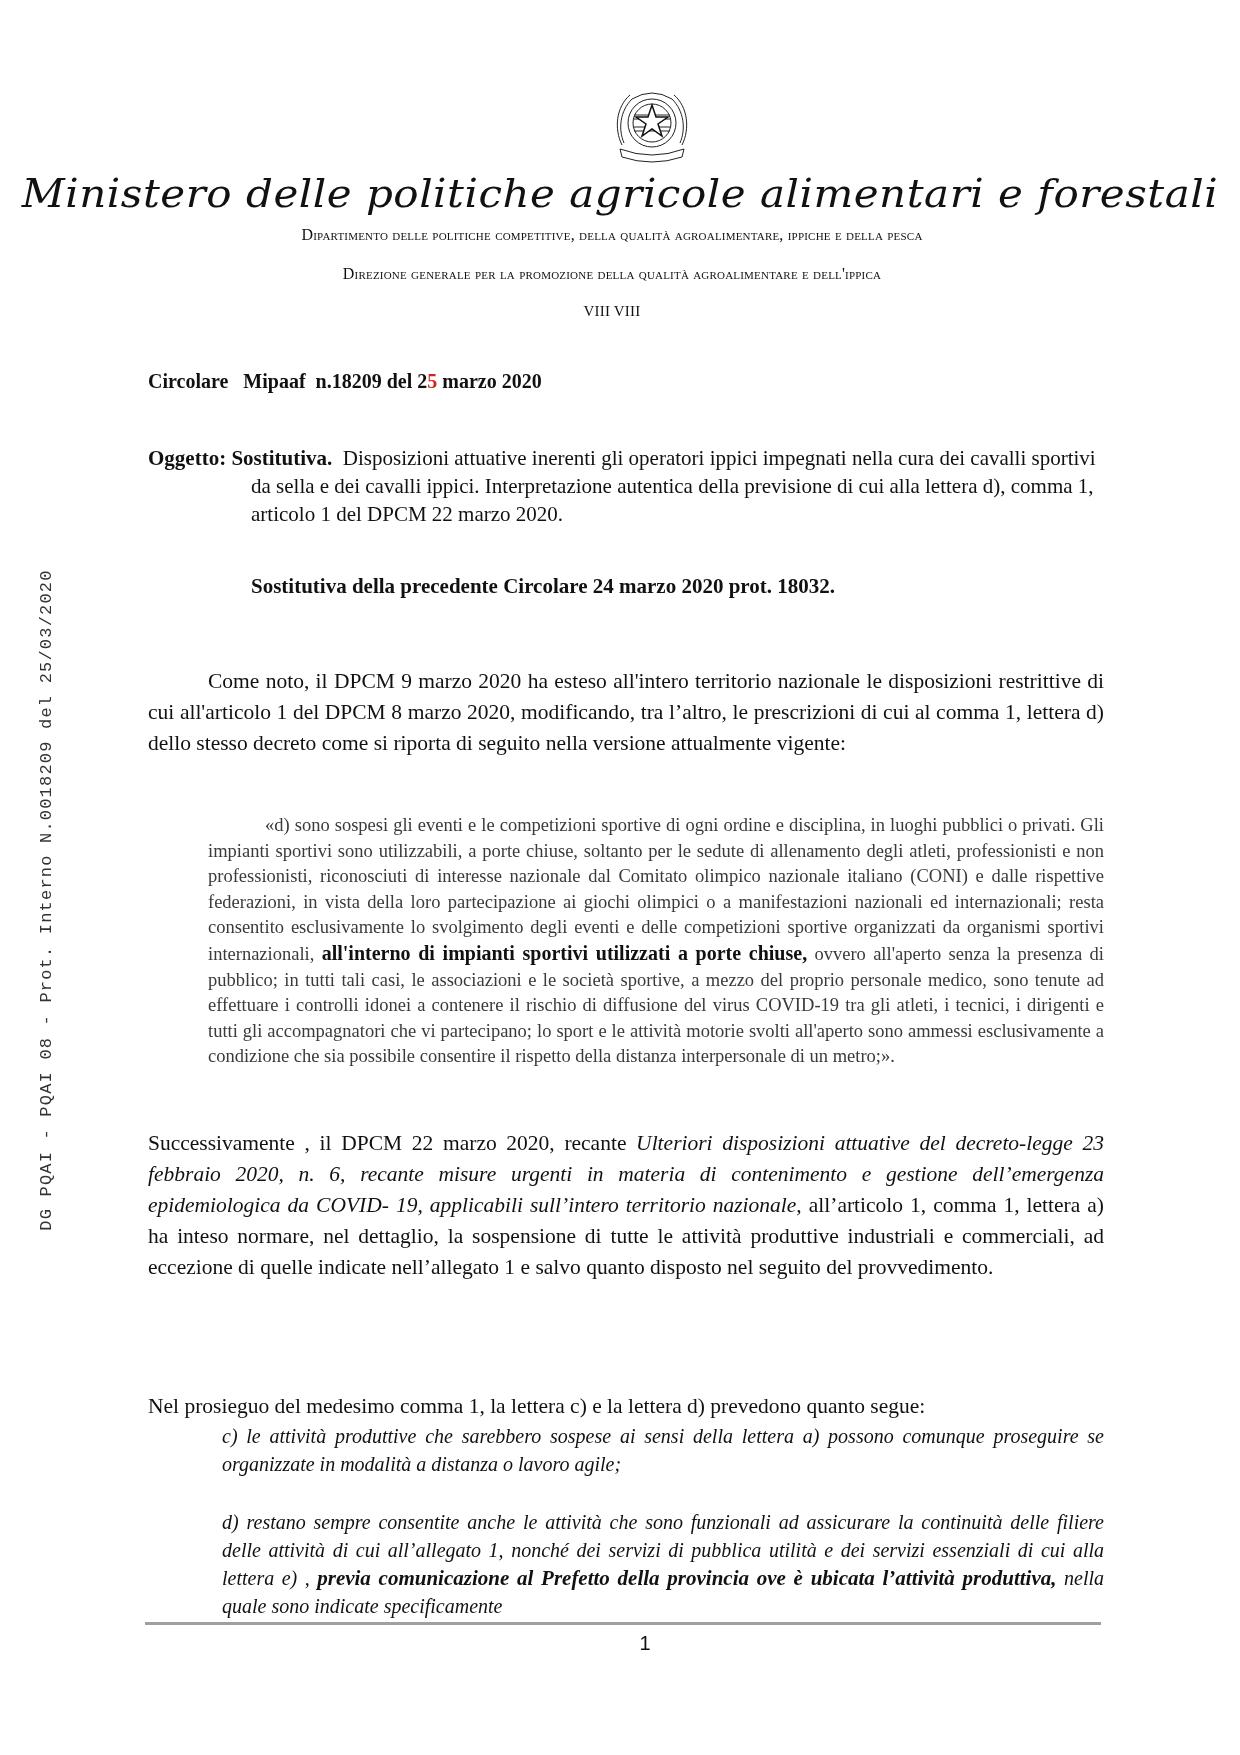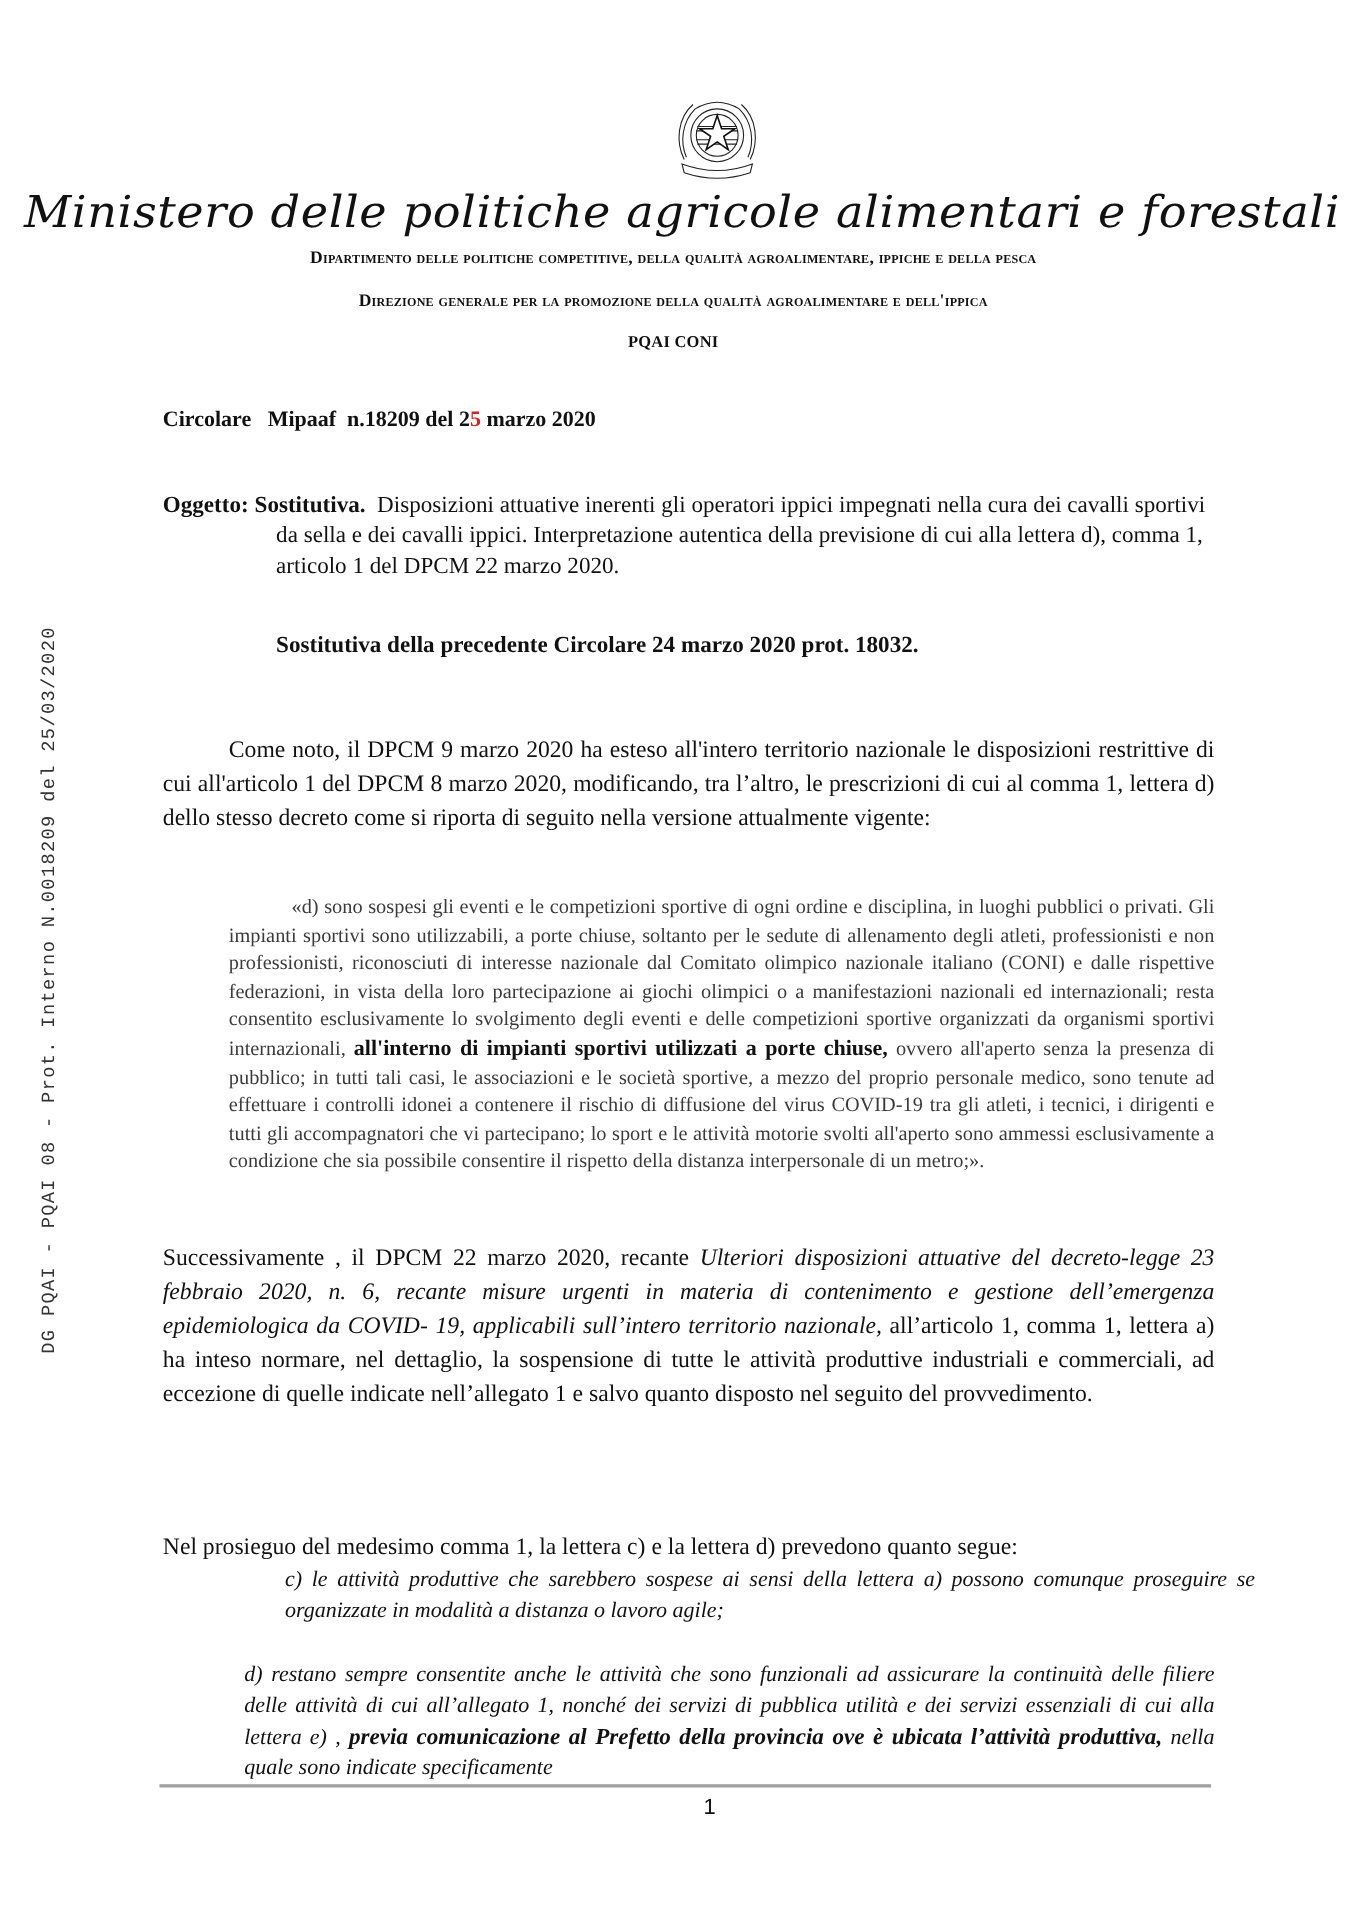--- a/index.html
+++ b/index.html
@@ -8,42 +8,42 @@
   .side-stamp { position: absolute; left: 26px; top: 520px; width: 40px; height: 760px; }
   .side-stamp span { position: absolute; left: 50%; top: 50%; white-space: nowrap;
          transform: translate(-50%, -50%) rotate(-90deg);
          font-family: "Liberation Mono", "DejaVu Sans Mono", monospace; font-size: 17px;
          color: #333; letter-spacing: 1.2px; }
   .emblem { position: absolute; left: 612px; top: 85px; width: 80px; height: 84px; }
   .ministry { position: absolute; left: 0; right: 0; top: 170px; text-align: center;
          font-family: "DejaVu Serif", serif; font-style: italic; font-size: 40px;
          letter-spacing: 0.5px; color: #111; transform: scaleX(1.05); }
   .dept { position: absolute; left: 0; right: 16px; text-align: center; font-size: 16px;
-         font-variant: small-caps; color: #111; letter-spacing: 0.2px; font-weight: bold; }
+         font-variant: small-caps; color: #111; letter-spacing: 0.2px; }
   .dept.d1 { top: 226px; }
   .dept.d2 { top: 265px; }
   .dept.d3 { top: 303px; font-size: 15px; }
   .circ-title { position: absolute; left: 148px; top: 370px; font-size: 20px; font-weight: bold; }
   .circ-title .red { color: #d2231e; }
   .oggetto { position: absolute; left: 148px; top: 444px; width: 956px; font-size: 21px; line-height: 28px; }
   .oggetto .lbl { font-weight: bold; }
   .oggetto .body { display: block; padding-left: 103px; text-indent: -103px; }
   .bold { font-weight: bold; margin-top: 44px; }
   .p-main { position: absolute; left: 148px; width: 956px; font-size: 21.5px; line-height: 31px;
          text-align: justify; }
   .p1 { top: 654px; text-indent: 60px; margin-top: 12px; }
   .quote { position: absolute; left: 208px; top: 813px; width: 896px; font-size: 18.5px;
          line-height: 25.6px; color: #3a3a3a; text-align: justify; text-indent: 57px; }
   .quote .bold { color: #111; font-size: 20px; }
   .p2 { top: 1128px; }
   .p2 i { font-style: italic; }
   .p3 { top: 1391px; }
   .it-block { position: absolute; left: 222px; width: 882px; font-size: 20px; line-height: 28px;
          font-style: italic; text-align: justify; }
-  .it-c { top: 1422px; margin-left: 37px; }
+  .it-c { top: 1422px; }
   .it-d { top: 1508px; }
   .it-d .bold { font-style: italic; font-size: 21px; }
   .footer-rule { position: absolute; left: 145px; top: 1622px; width: 956px; height: 3px; background: #a0a0a0; }
   .page-num { position: absolute; left: 0; right: 0; top: 1632px; text-align: center;
          font-family: "Liberation Sans", sans-serif; font-size: 20px; padding-left: 50px; }
 </style>
 </head>
 <body>
 
 <div class="side-stamp">
@@ -64,21 +64,21 @@
       <polygon points="40,20 44,32 56,32 46,39 50,51 40,44 30,51 34,39 24,32 36,32" fill="#fff" stroke="#111" stroke-width="1.5"></polygon>
       <path d="M8 64 Q40 76 72 64 L70 72 Q40 82 10 72 Z"></path>
       <path d="M20 14 Q40 2 60 14"></path>
     </g>
   </svg>
 </div>
 
 <div class="ministry">Ministero delle politiche agricole alimentari e forestali</div>
 <div class="dept d1">Dipartimento delle politiche competitive, della qualità agroalimentare, ippiche e della pesca</div>
 <div class="dept d2">Direzione generale per la promozione della qualità agroalimentare e dell'ippica</div>
-<div class="dept d3">PQAI CONI</div>
+<div class="dept d3">VIII VIII</div>
 
 <div class="circ-title">
   <span style="white-space:pre">Circolare   Mipaaf  n.18209 del 2</span><span class="red" style="color: rgb(210, 35, 30);">5</span><span> marzo 2020</span>
 </div>
 
 <div class="oggetto">
   <span class="body">
     <span class="lbl">Oggetto:</span>
     <span class="lbl">Sostitutiva.</span><span style="white-space:pre-wrap">  Disposizioni attuative inerenti gli operatori ippici impegnati nella cura dei cavalli sportivi da sella e dei cavalli ippici. Interpretazione autentica della previsione di cui alla lettera d), comma 1, articolo 1 del DPCM 22 marzo 2020.</span>
   </span>

